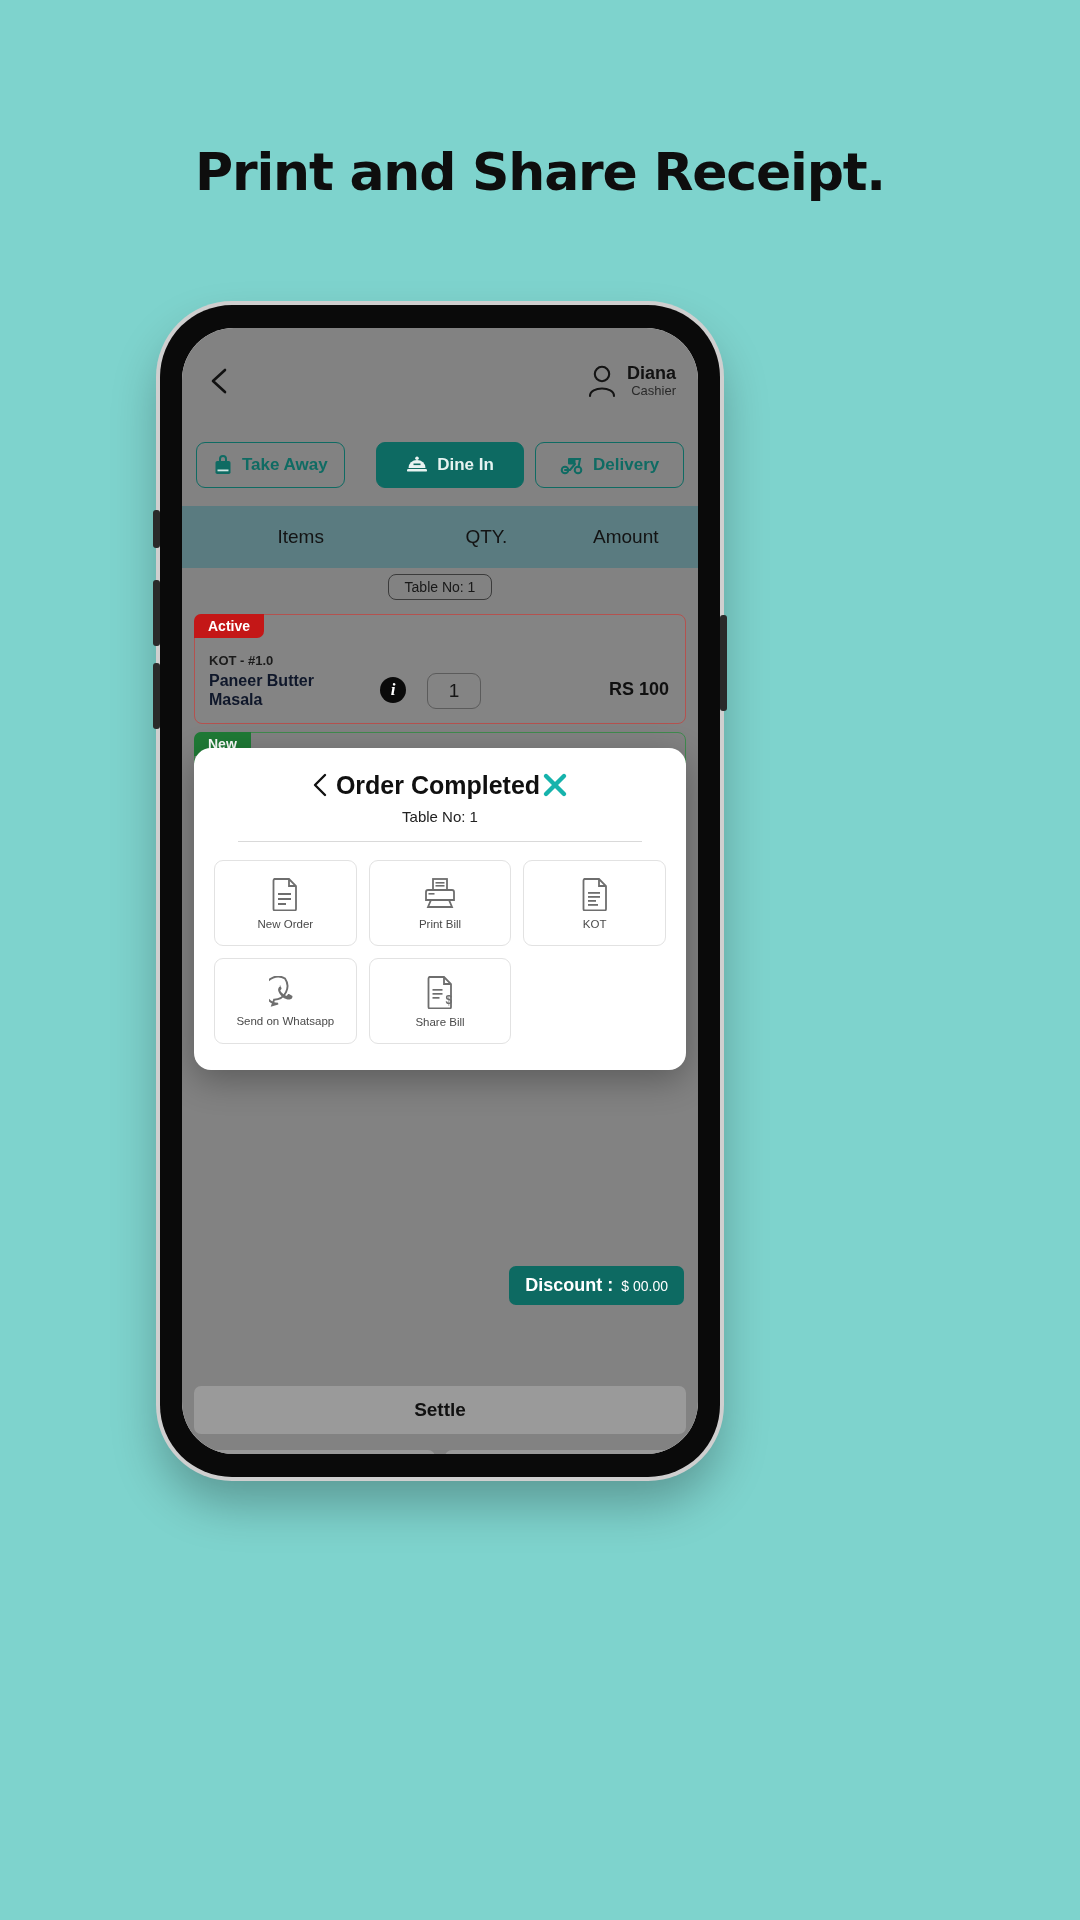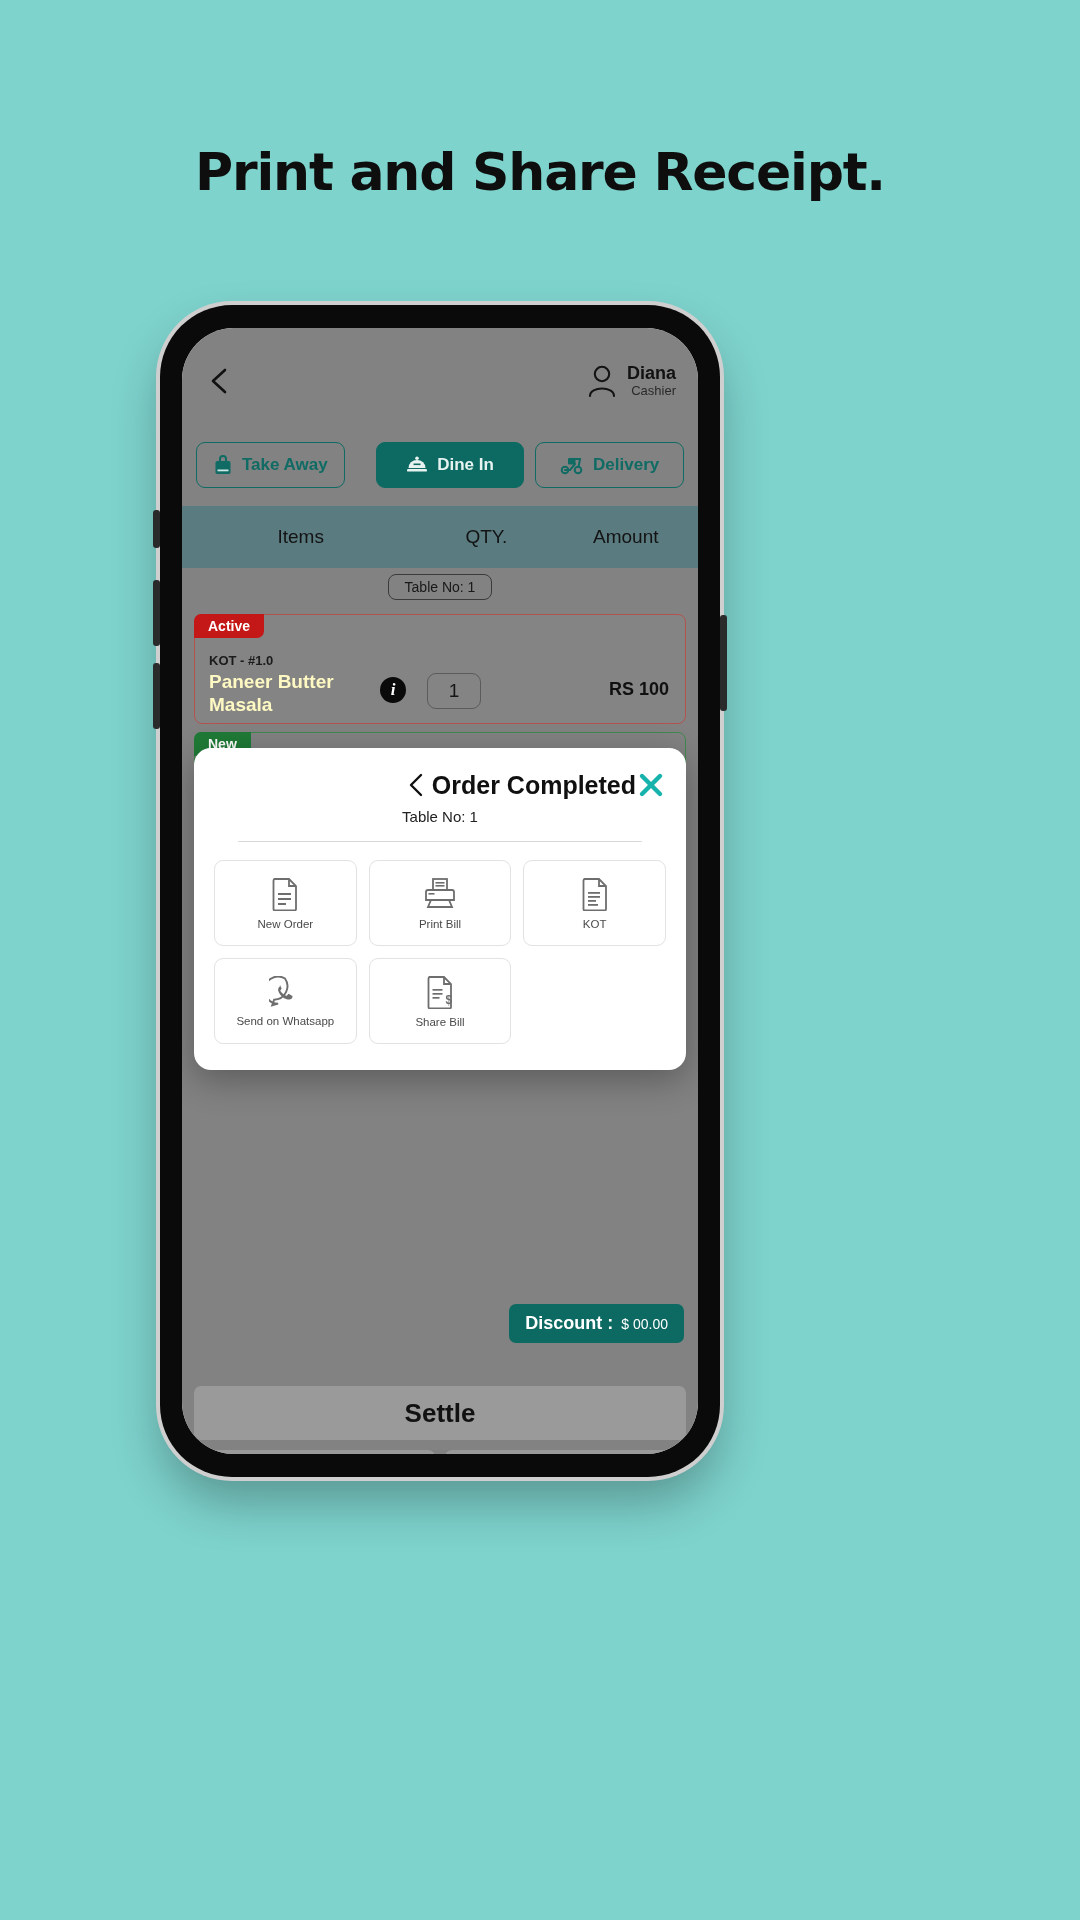--- a/index.html
+++ b/index.html
@@ -124,21 +124,21 @@
   .badge {
     position:absolute; top:-1px; left:-1px;
     background:#c41717; color:#fff;
     font-size:14px; font-weight:bold;
     padding:4px 14px;
     border-radius:7px 0 7px 0;
   }
   .kot { position:absolute; top:38px; left:14px; font-size:13px; font-weight:bold; color:#1b1b1b; }
   .item-name {
     position:absolute; top:56px; left:14px; width:160px;
-    font-size:19px; font-weight:bold; color:#fef9c3; line-height:1.2;
+    font-size:16px; font-weight:bold; color:#0f172a; line-height:1.2;
   }
   .info-icon {
     position:absolute; top:62px; left:185px;
     width:26px; height:26px; border-radius:50%;
     background:#0a0a0a; color:#fff;
     font-size:17px; font-weight:bold; font-style:italic;
     display:flex; align-items:center; justify-content:center;
     font-family:"Liberation Serif", serif;
     cursor:pointer;
   }
@@ -172,21 +172,21 @@
   
   .modal {
     position:absolute;
     left:12px; right:12px; top:420px;
     background:#ffffff;
     border-radius:17px;
     padding:22px 20px 26px;
     box-shadow:0 10px 34px rgba(0,0,0,.30);
   }
   .modal-head {
-    display:flex; align-items:center; justify-content:flex-end;
+    display:flex; align-items:center; justify-content:center;
   }
   .modal-back { width:26px; height:26px; cursor:pointer; }
   .modal-title { font-size:25px; font-weight:bold; color:#101010; }
   .modal-close { width:30px; height:30px; cursor:pointer; }
   .modal-sub {
     text-align:center; font-size:15px; color:#222; margin-top:8px;
   }
   .modal-divider {
     height:1px; background:#d9d9d9; margin:16px 24px 0;
   }
@@ -203,21 +203,21 @@
     display:flex; flex-direction:column;
     align-items:center; justify-content:center; gap:7px;
     cursor:pointer;
     background:#fff;
   }
   .tile-label { font-size:11.5px; color:#4a4a4a; }
   .tile svg { display:block; }
 
   
   .discount-row {
-    position:absolute; left:0; right:14px; top:976px;
+    position:absolute; left:0; right:14px; top:938px;
     display:flex; justify-content:flex-end;margin-left:23px;
   }
   .discount-pill {
     background:#0d6a62; color:#fff;
     border-radius:7px;
     padding:9px 16px;
     font-size:18px; font-weight:bold;
     display:flex; align-items:baseline; gap:8px;
   }
   .discount-val { font-size:14px; font-weight:normal; }
@@ -233,24 +233,24 @@
   }
 
   
   .btn-row {
     position:absolute; left:12px; right:12px;
     display:flex; gap:10px;
   }
   .row-a { top:1058px; }
   .row-b { top:1122px; }
   .bbtn {
-    flex:1; height:54px;
+    flex:1; height:48px;
     display:flex; align-items:center; justify-content:center; gap:12px;
     border-radius:7px;
-    font-size:26px; font-weight:bold;
+    font-size:19px; font-weight:bold;
     cursor:pointer;
   }
   .bbtn-grey { background:#9a9a9a; color:#111; }
   .bbtn-teal { background:#0d6a62; color:#eaf5f3; }
 </style>
 </head>
 <body>
 
 <div class="poster-title">Print and Share Receipt.</div>
 

